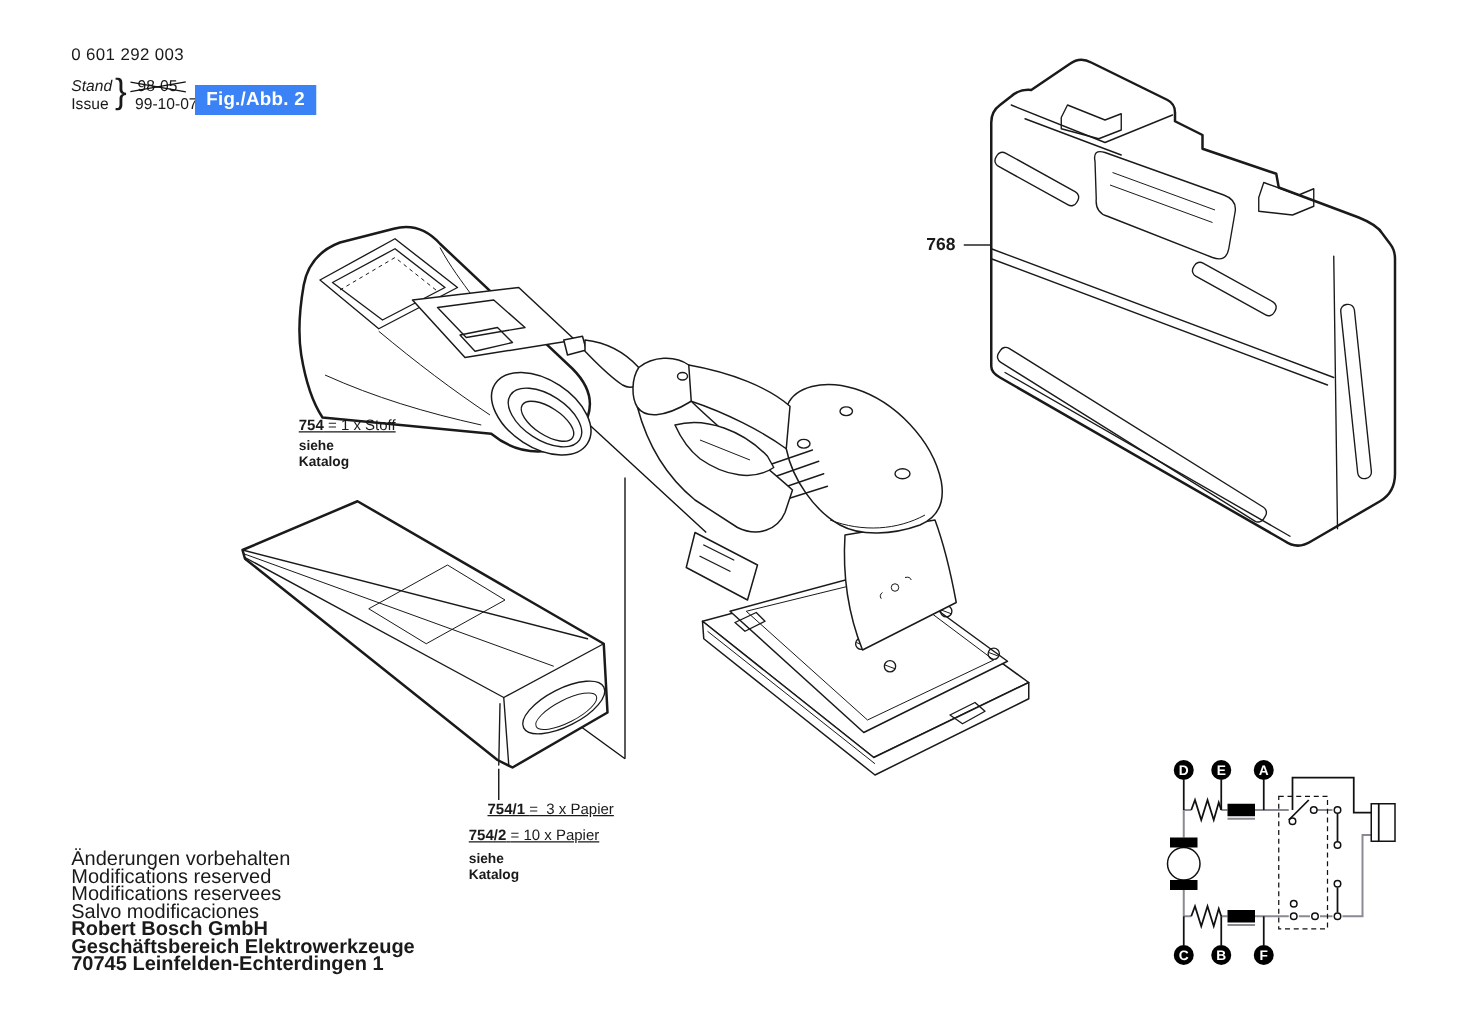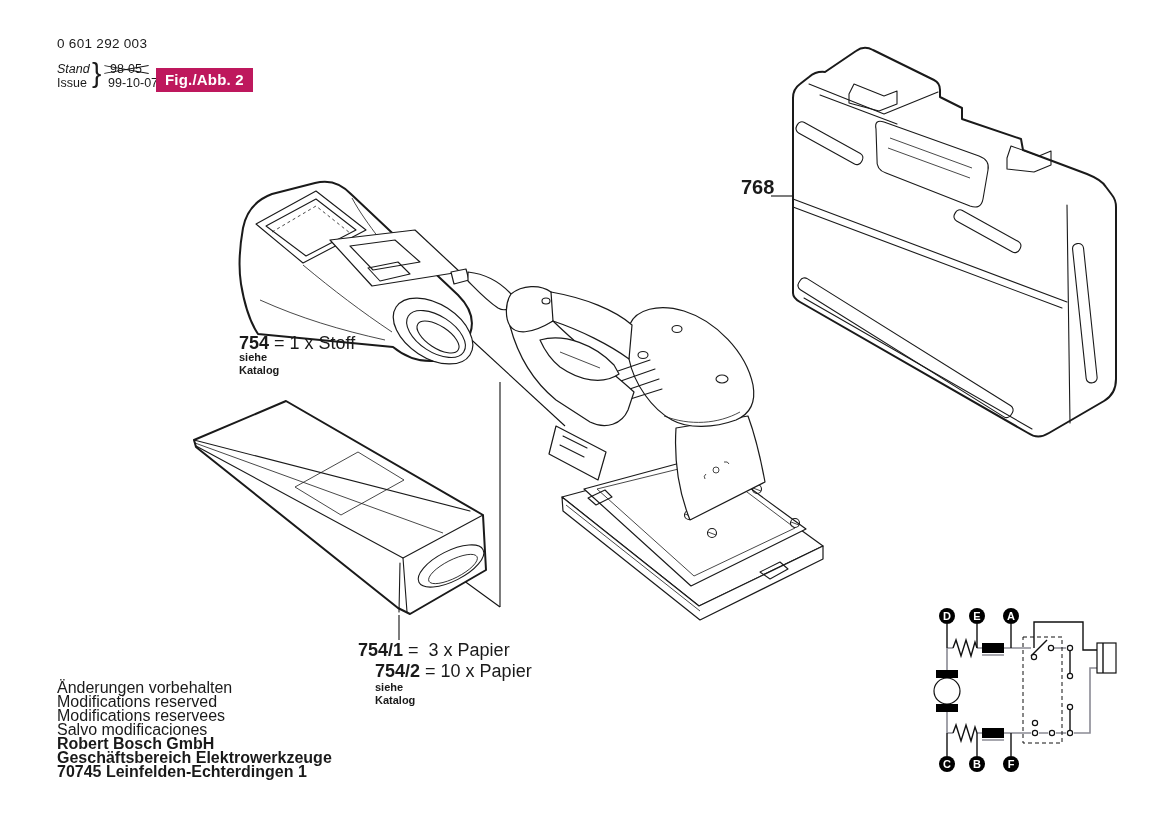--- a/index.html
+++ b/index.html
@@ -15,34 +15,34 @@
   .rev-label-2{left:57px;top:76px;text-align:right;}
   .rev-brace{left:92px;top:58px;font-size:28px;font-weight:400;line-height:30px;}
   .rev-val-1{left:108px;top:62px;}
   .rev-val-2{left:108px;top:76px;}
   .cross{position:relative;display:inline-block;padding:0 2px;}
   .cross::before,.cross::after{
     content:"";position:absolute;left:-12%;top:50%;width:124%;height:1.4px;background:#111;
   }
   .cross::before{transform:rotate(10deg);}
   .cross::after{transform:rotate(-10deg);}
-  .badge{left:156px;top:68px;background:#be185d;color:#fff;font-weight:bold;font-size:15px;
+  .badge{left:156px;top:68px;background:#3b82f6;color:#fff;font-weight:bold;font-size:15px;
          padding:3px 9px 4px 9px;letter-spacing:.2px;}
-  .lbl-main{font-size:18px;}
+  .lbl-main{font-size:12px;text-decoration:underline;}
   .lbl-main b{font-weight:bold;}
   .lbl-sub{font-size:11px;font-weight:bold;line-height:13px;}
   .l754{left:239px;top:333px;}
   .l754-s1{left:239px;top:351px;}
   .l754-s2{left:239px;top:364px;}
-  .l7541-r1{left:358px;top:640px;}
+  .l7541-r1{left:390px;top:640px;}
   .l7541-r2{left:375px;top:661px;}
   .l7541-s1{left:375px;top:681px;}
   .l7541-s2{left:375px;top:694px;}
   .qty{white-space:pre;}
-  .l768{left:741px;top:176px;font-size:20px;font-weight:bold;}
+  .l768{left:741px;top:187px;font-size:14px;font-weight:bold;}
   .footer{left:57px;top:681px;font-size:16px;line-height:14px;}
   .footer .bold{font-weight:bold;}
   
   .ln   {stroke:#1a1a1a;stroke-width:1.1;fill:none;stroke-linecap:round;stroke-linejoin:round;}
   .ln2  {stroke:#1a1a1a;stroke-width:2;fill:#ffffff;stroke-linejoin:round;}
   .lnw  {stroke:#1a1a1a;stroke-width:1.2;fill:#ffffff;stroke-linejoin:round;}
   .thin {stroke:#1a1a1a;stroke-width:.8;fill:none;}
   .wire {stroke:#8a8a94;stroke-width:1.6;fill:none;}
   .blk  {stroke:#111;stroke-width:1.4;fill:none;}
   .cont {stroke:#111;stroke-width:1.2;fill:#fff;}

